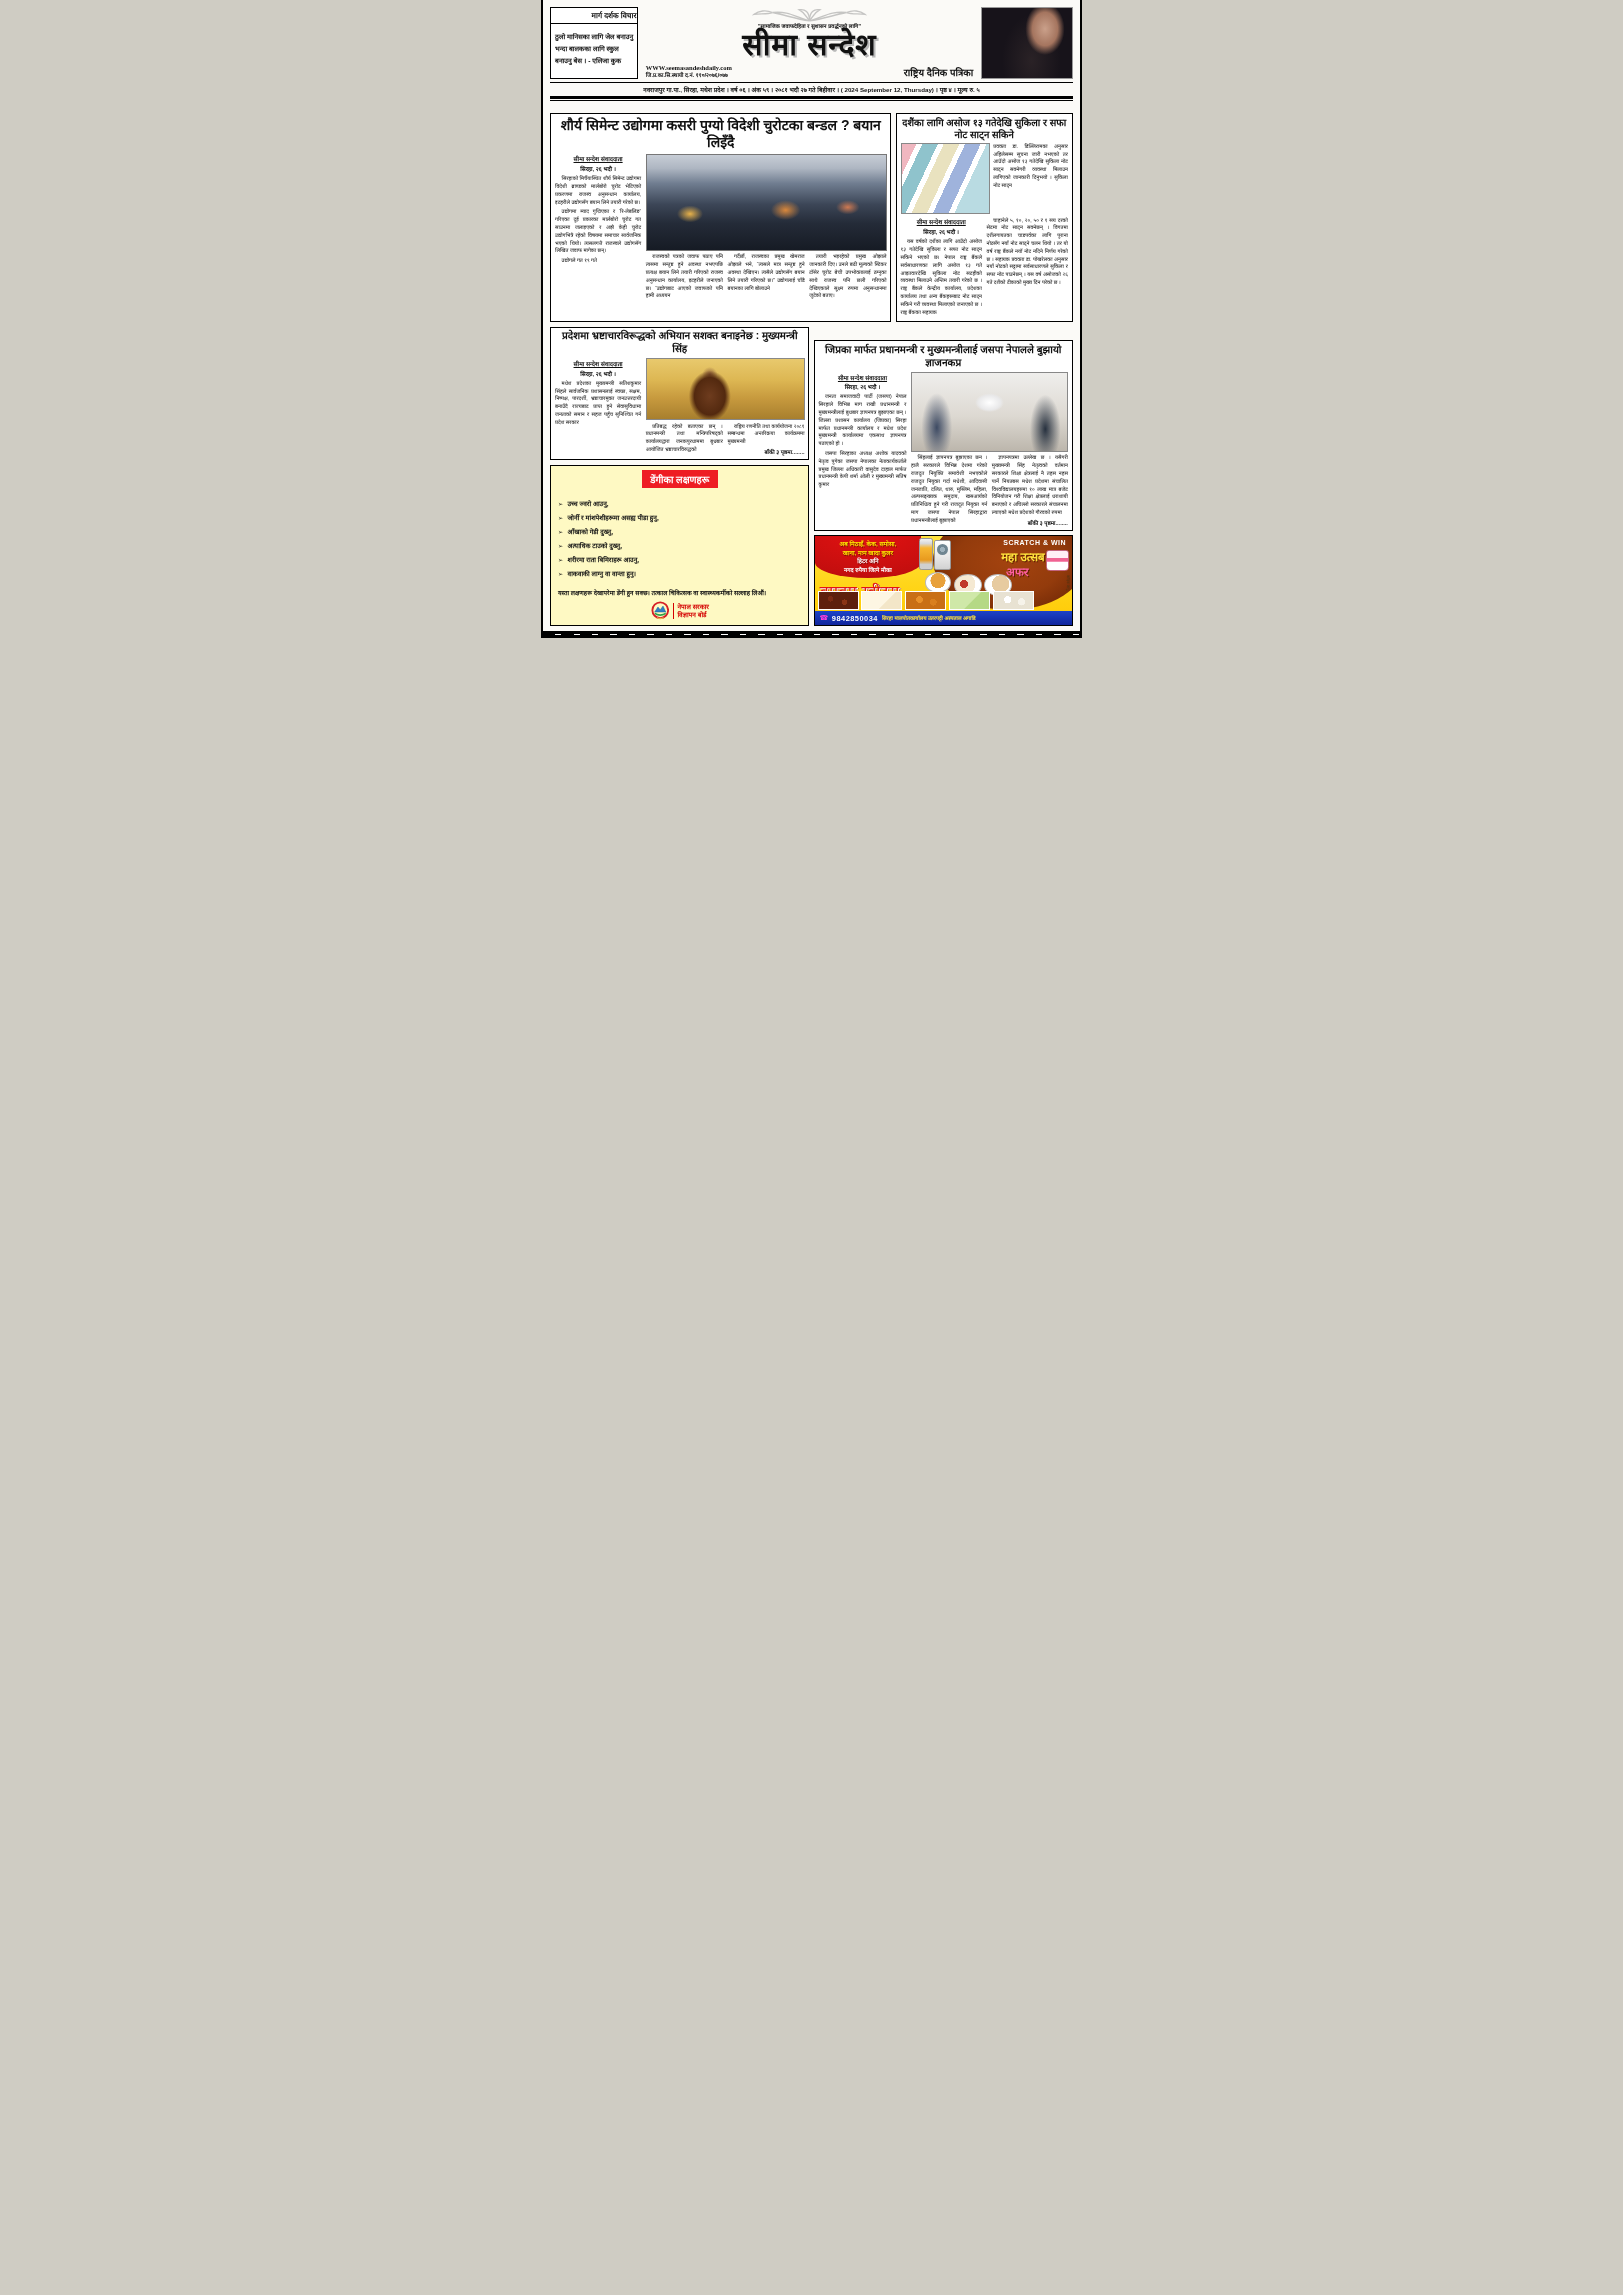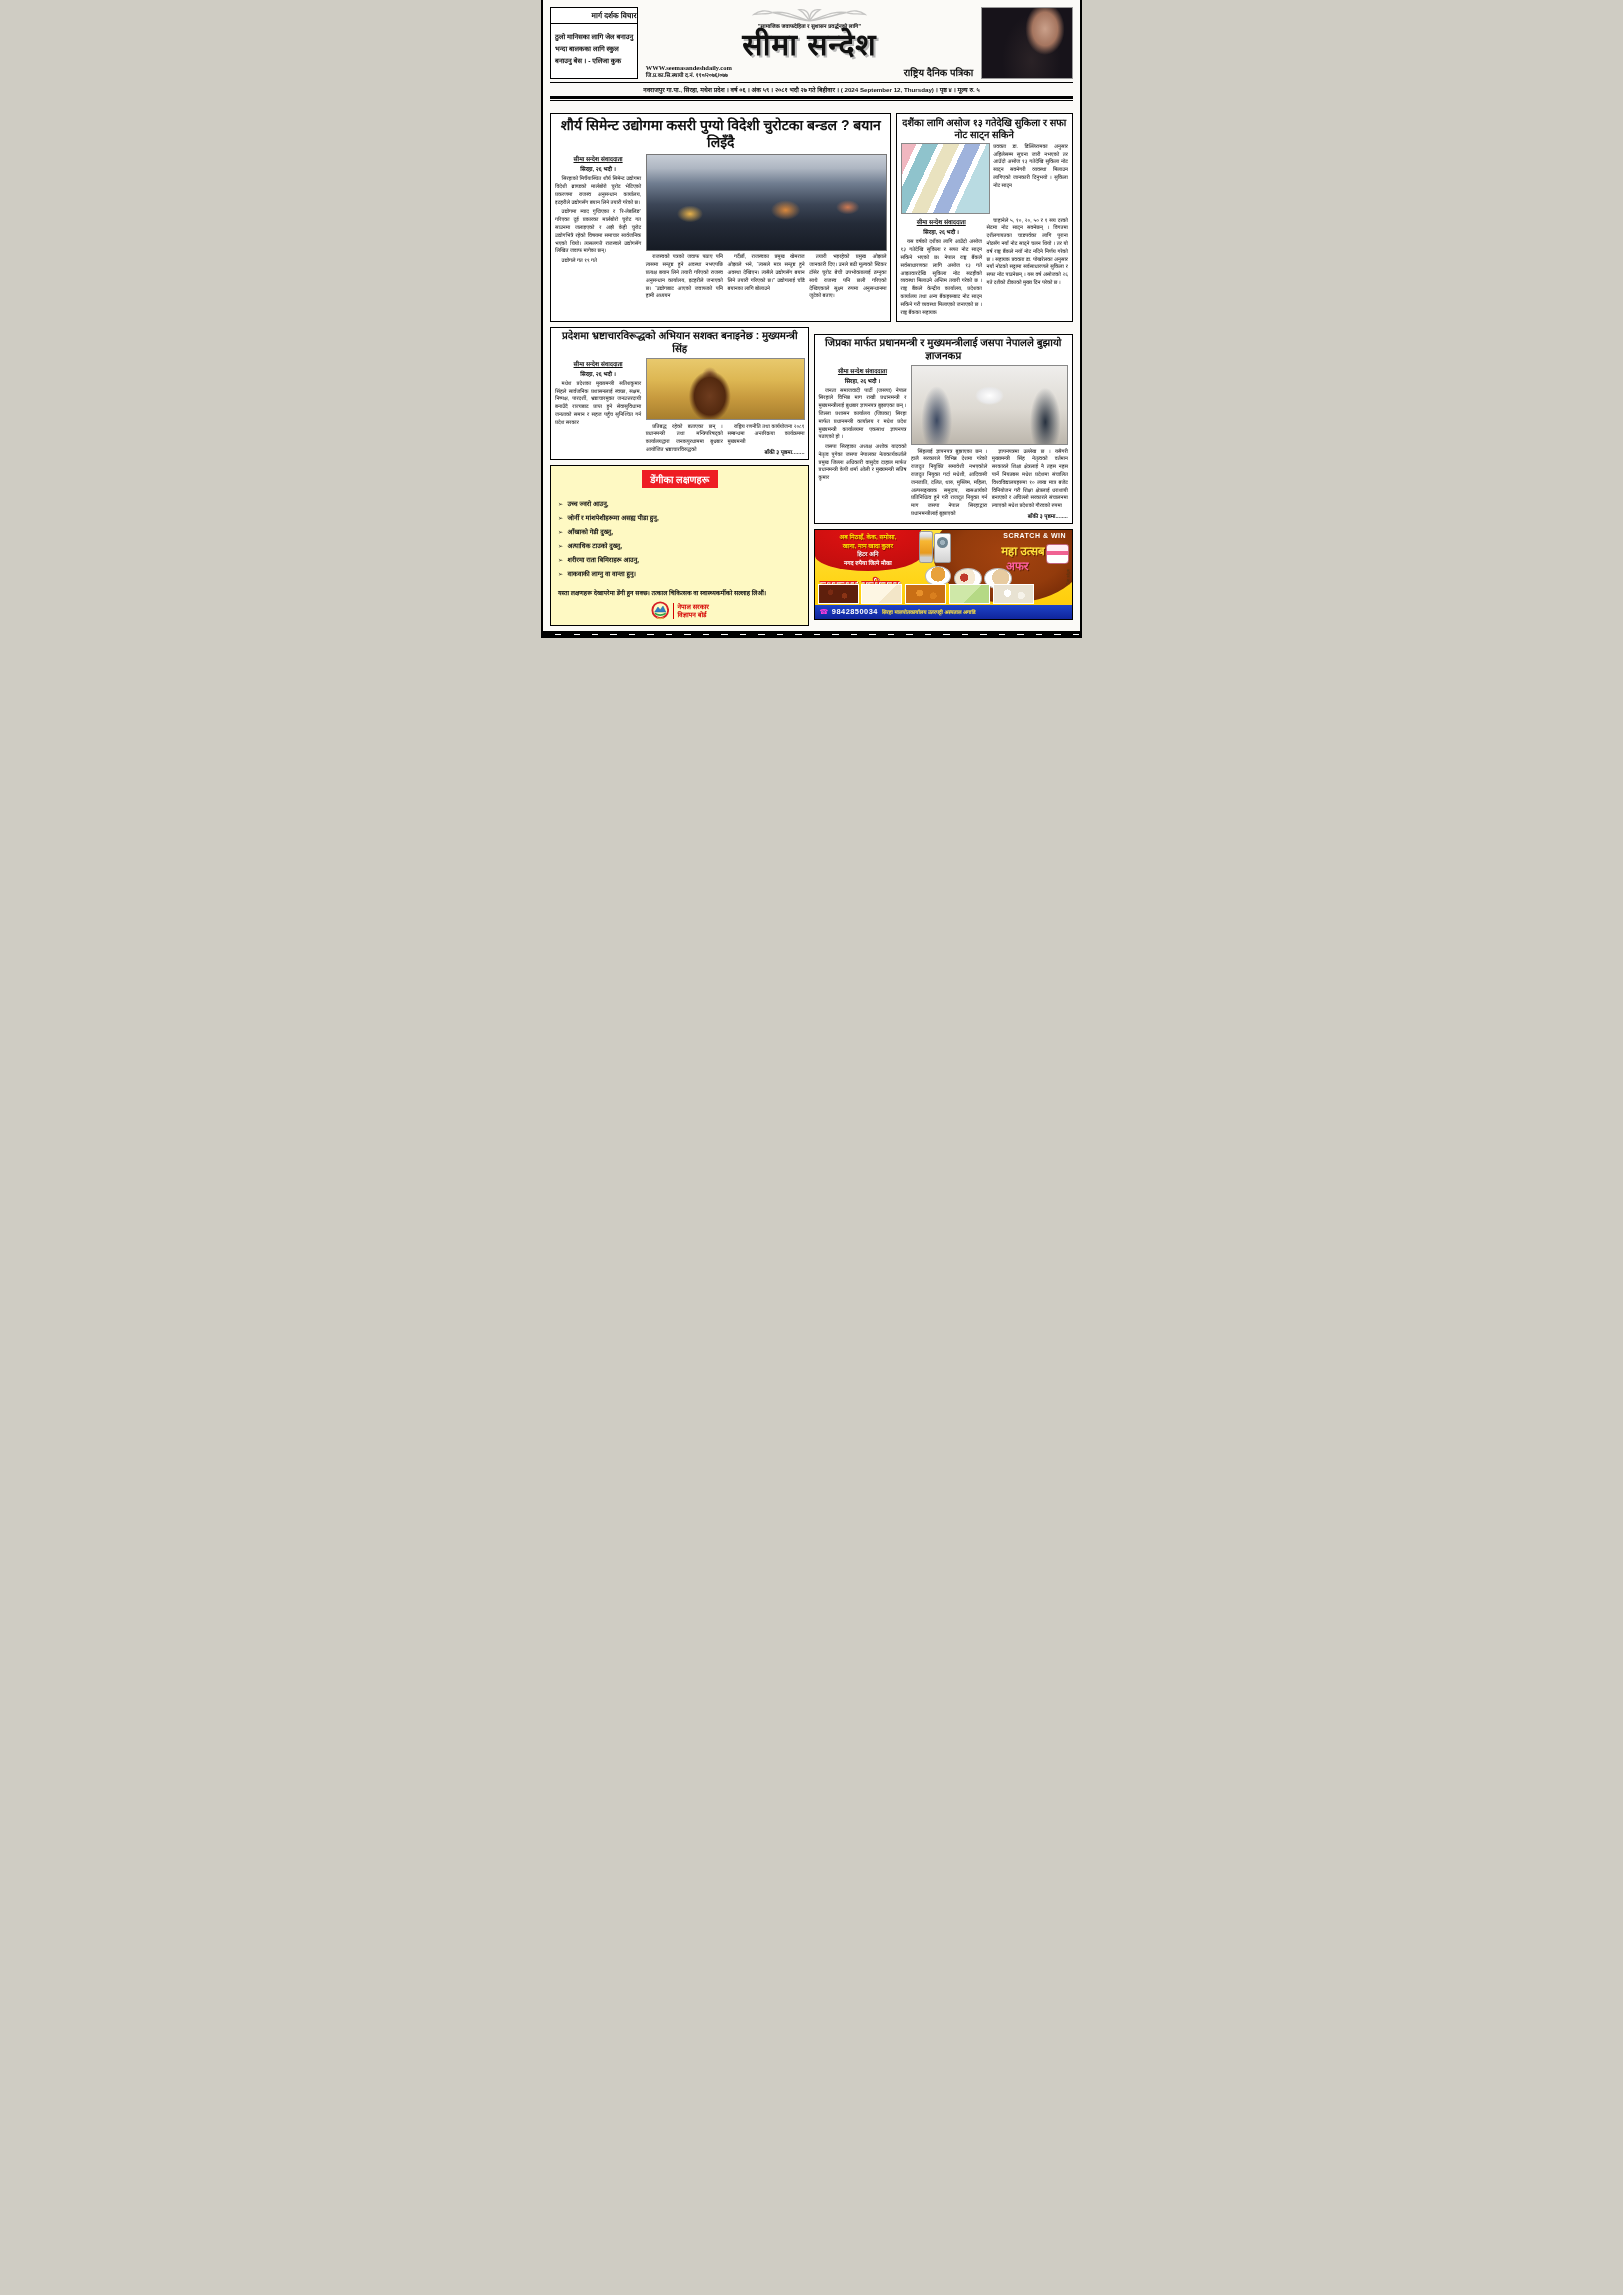--- a/index.html
+++ b/index.html
@@ -57,21 +57,21 @@
   
   .art-notes{flex:1;}
   .notes-head{font-size:9.7px;}
   .notes-toprow{display:flex;gap:3.7px;margin-top:1.9px;}
   .photo-notes{width:52%;height:69px;flex:none;border:0.5px solid #888;
      background:
        linear-gradient(115deg,#f0b7c0 0 12%,#ffffff 12% 17%,#8fc3cc 17% 30%,#ffffff 30% 35%,#e9e2bf 35% 48%,#ffffff 48% 53%,#9fb3dc 53% 66%,#ffffff 66% 71%,#b9dbe2 71% 100%),
        linear-gradient(180deg,#dfe8ef,#c5d3de);}
   .notes-side{flex:1;min-width:0;}
   
-  .row2{display:flex;gap:4.6px;margin-top:4.6px;align-items:center;}
+  .row2{display:flex;gap:4.6px;margin-top:4.6px;align-items:flex-end;}
   .stack{flex:1;display:flex;flex-direction:column;gap:4.6px;min-width:0;}
   .sub-head{font-size:10.2px;}
   .corr-body{display:flex;gap:4.6px;margin-top:1.9px;}
   .corr-col1{width:86px;flex:none;}
   .corr-right{flex:1;min-width:0;}
   .photo-corr{height:60px;border:0.5px solid #888;
      background:
        radial-gradient(28px 34px at 40% 62%, #6e3c1e 0%, #53290f 55%, transparent 75%),
        radial-gradient(10.2px 10.2px at 40% 26%, #8a5a3a 0%, transparent 75%),
        linear-gradient(180deg,#e8c96d 0%,#ddb753 35%,#c79a3e 65%,#a87f2e 100%);}

